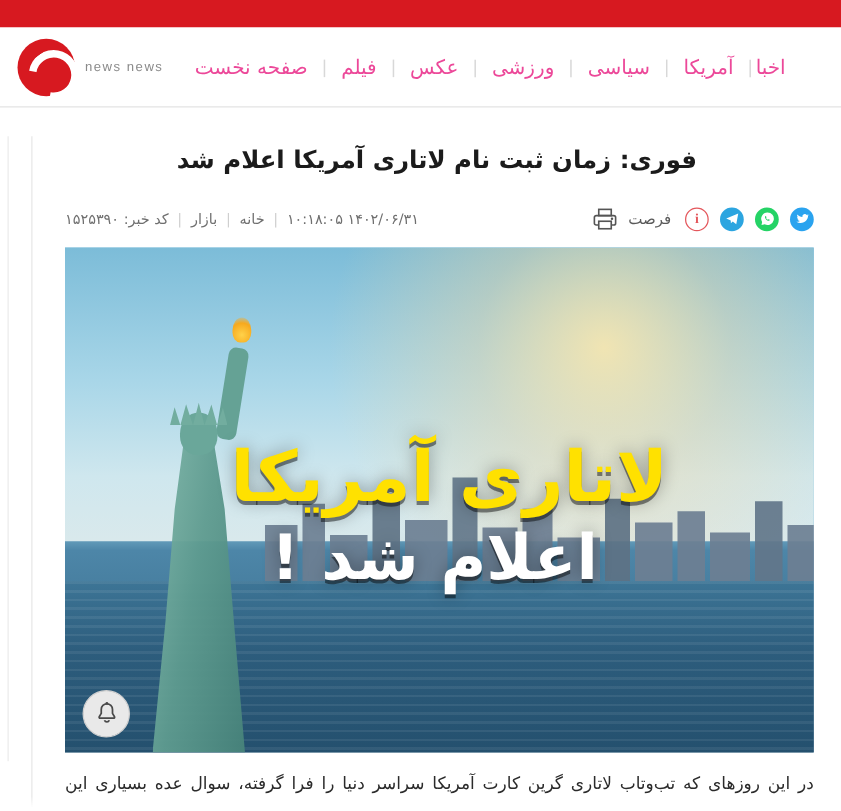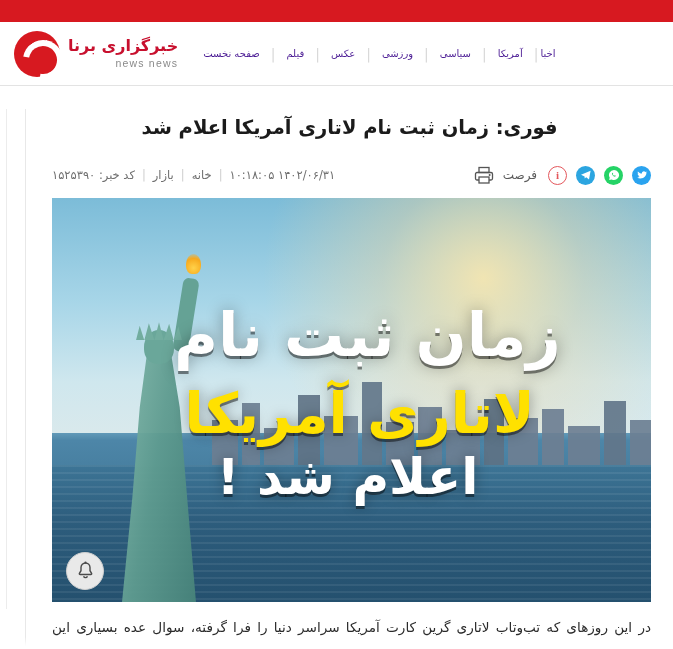--- a/index.html
+++ b/index.html
@@ -80,22 +80,22 @@
 
   .nav {
     display: flex;
     align-items: center;
     height: 64px;
     flex: 1 1 auto;
     justify-content: flex-end;
     padding-left: 4px;
   }
   .nav-item {
-    font-size: 10px;
-    color: #4c1d95;
+    font-size: 16px;
+    color: #ec4899;
     padding: 0 11px;
     white-space: nowrap;
     position: relative;
     cursor: pointer;
   }
   .nav-sep {
     color: #d8d8d8;
     font-size: 14px;
   }
   .nav-item.truncated { padding-left: 2px; padding-right: 4px; }
@@ -373,21 +373,20 @@
       <span class="nav-sep">|</span>
       <span class="nav-item">عکس</span>
       <span class="nav-sep">|</span>
       <span class="nav-item">فیلم</span>
       <span class="nav-sep">|</span>
       <span class="nav-item">صفحه نخست</span>
     </nav>
 
     <div class="brand">
       <div class="brand-text">
-        <div class="brand-fa">خبرگزاری برنا</div>
         <div class="brand-en">news news</div>
       </div>
       <div class="logo-mark"></div>
     </div>
   </div>
 
   <div class="content">
 
     <div class="side-strip">
       <div class="side-strip-box"></div>
@@ -466,21 +465,20 @@
           <div class="statue-body"></div>
           <div class="statue-arm"></div>
           <div class="statue-head"></div>
           <div class="statue-crown"></div>
           <div class="torch">
               <div class="torch-flame"></div>
             </div>
         </div>
 
         <div class="hero-text">
-          <div class="hl hl-1">زمان ثبت نام</div>
           <div class="hl hl-2">لاتاری آمریکا</div>
           <div class="hl hl-3">اعلام شد !</div>
         </div>
 
         <div class="bell-btn">
           <svg width="19" height="20" viewBox="0 0 19 20">
             <path d="M9.5 2a4.5 4.5 0 0 0-4.5 4.5v3.2L3.4 12.4c-.3.5.1 1.1.7 1.1h10.8c.6 0 1-.6.7-1.1L14 9.7V6.5A4.5 4.5 0 0 0 9.5 2z" fill="none" stroke="#4a4a4a" stroke-width="1.4"></path>
             <path d="M7.6 15.2a2 2 0 0 0 3.8 0" fill="none" stroke="#4a4a4a" stroke-width="1.4"></path>
             <circle cx="9.5" cy="1.6" r="1.1" fill="#4a4a4a"></circle>
           </svg>

